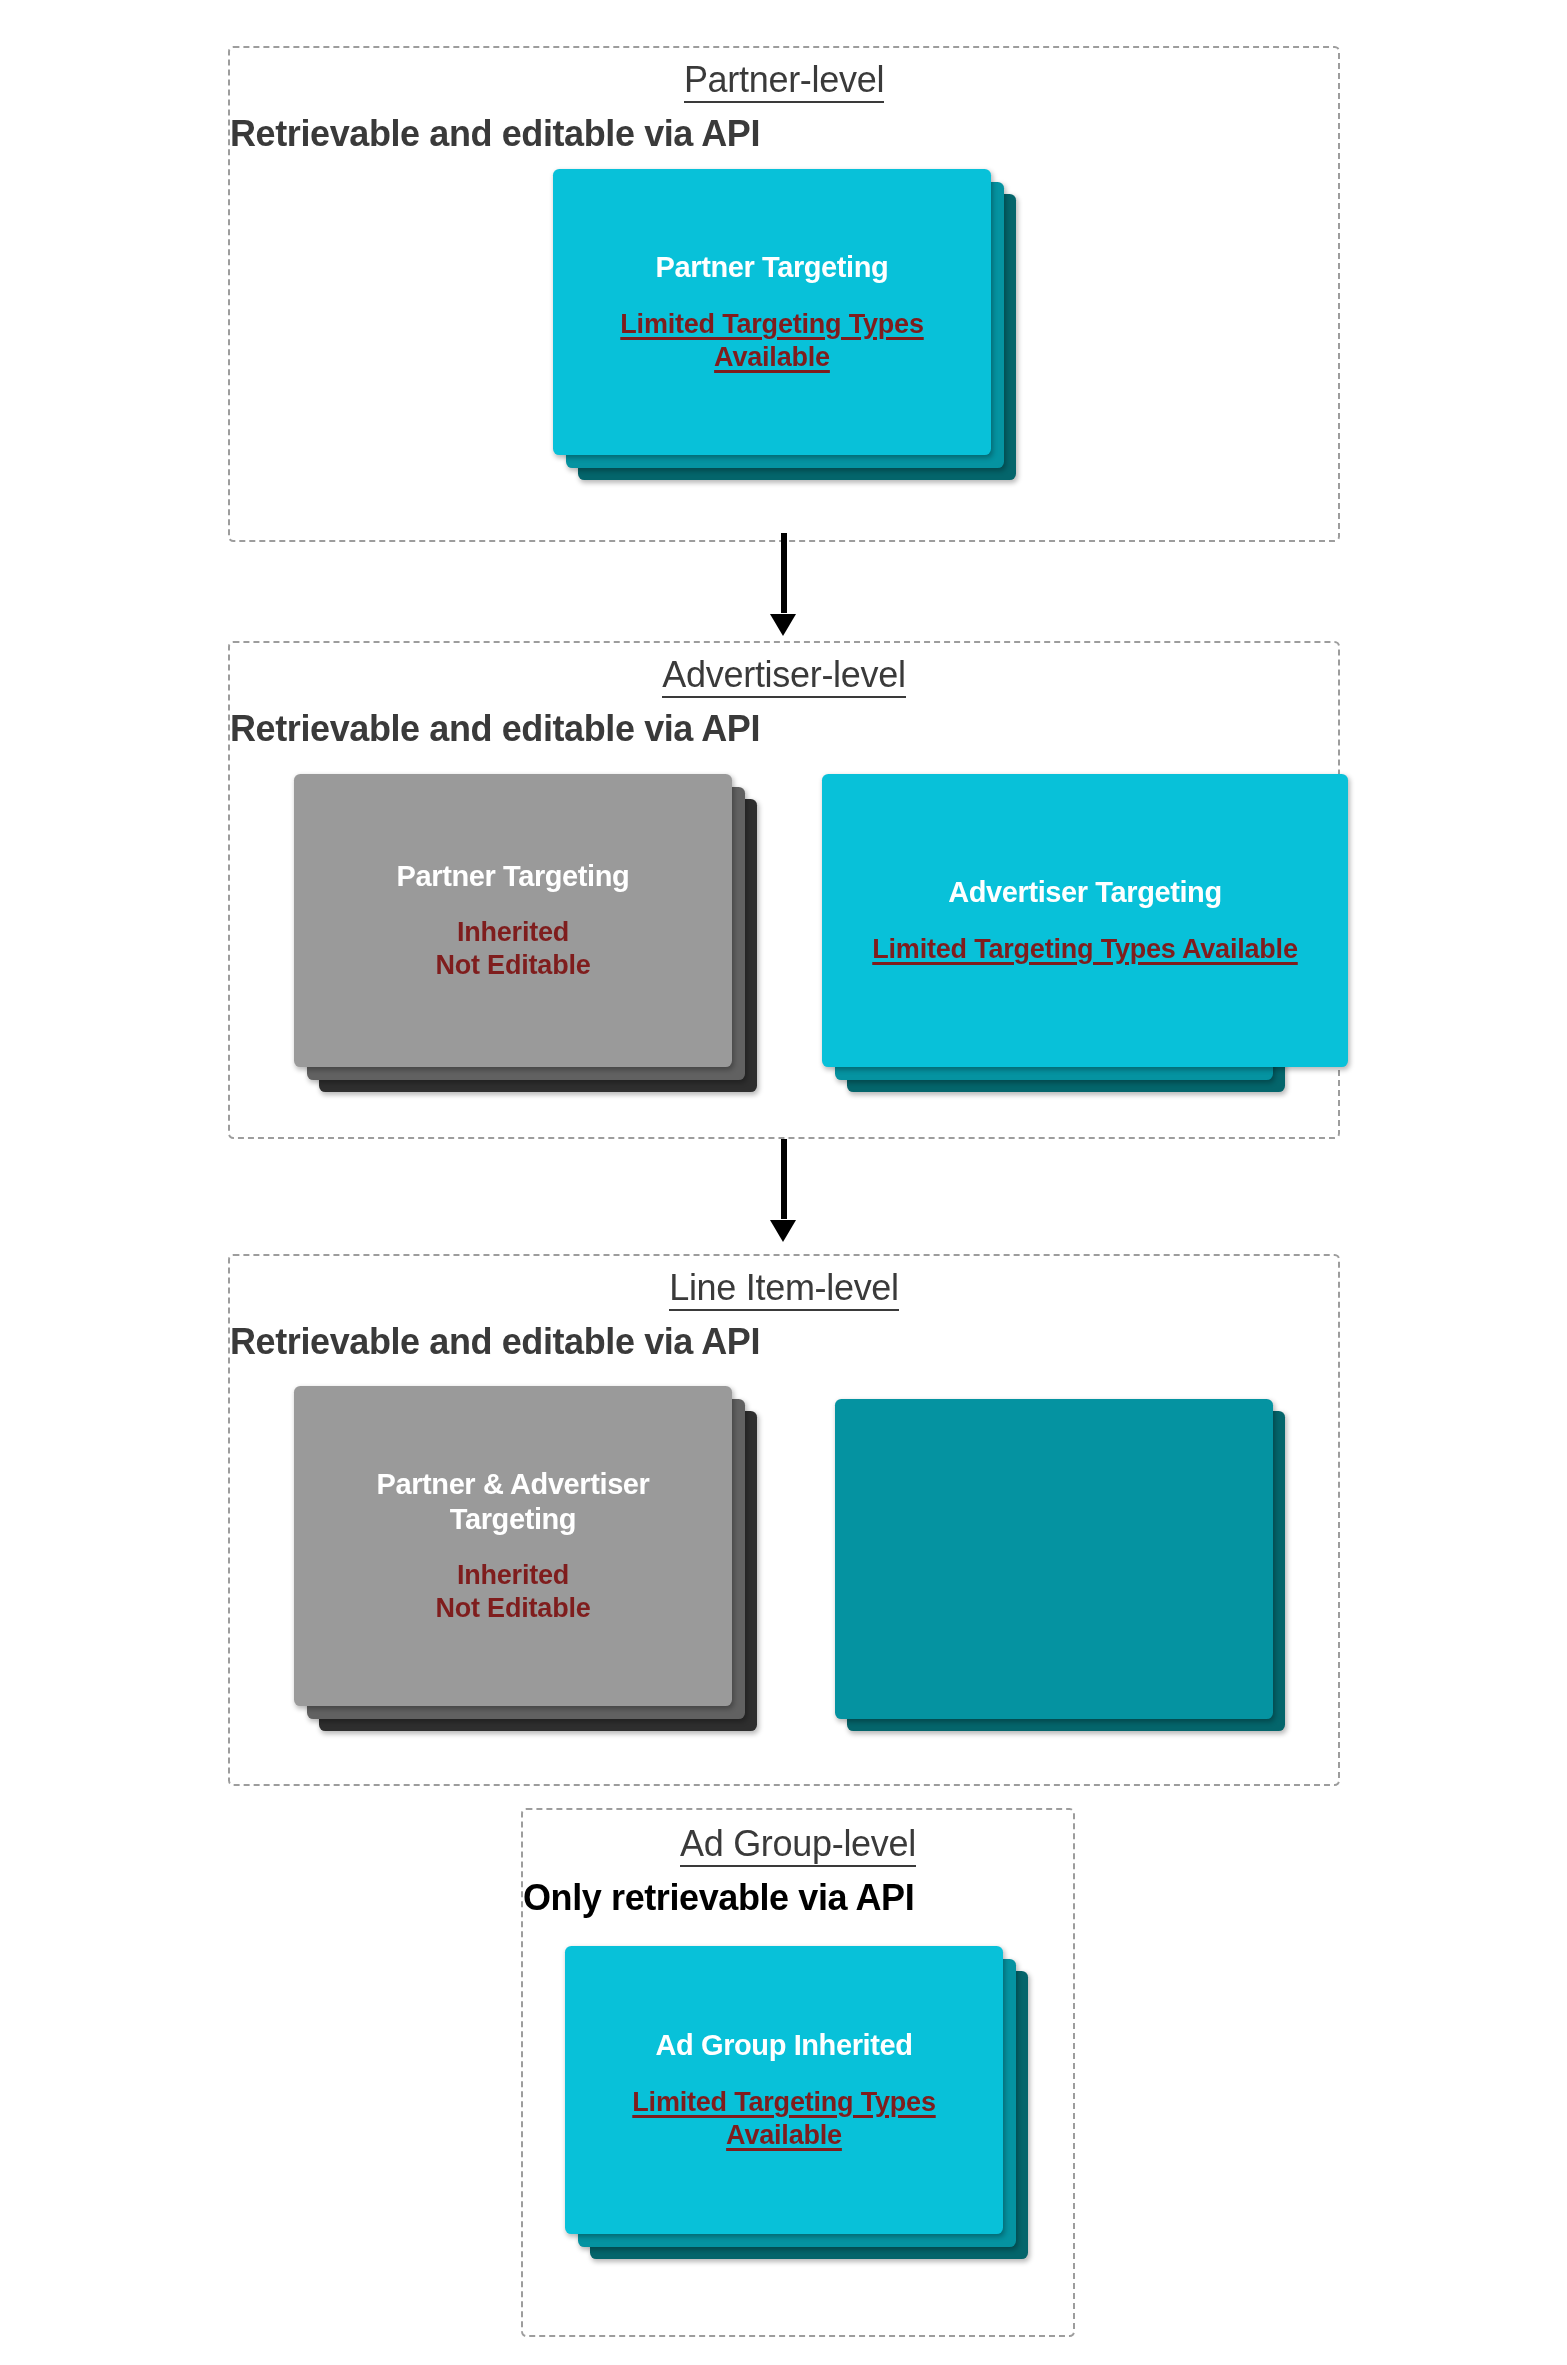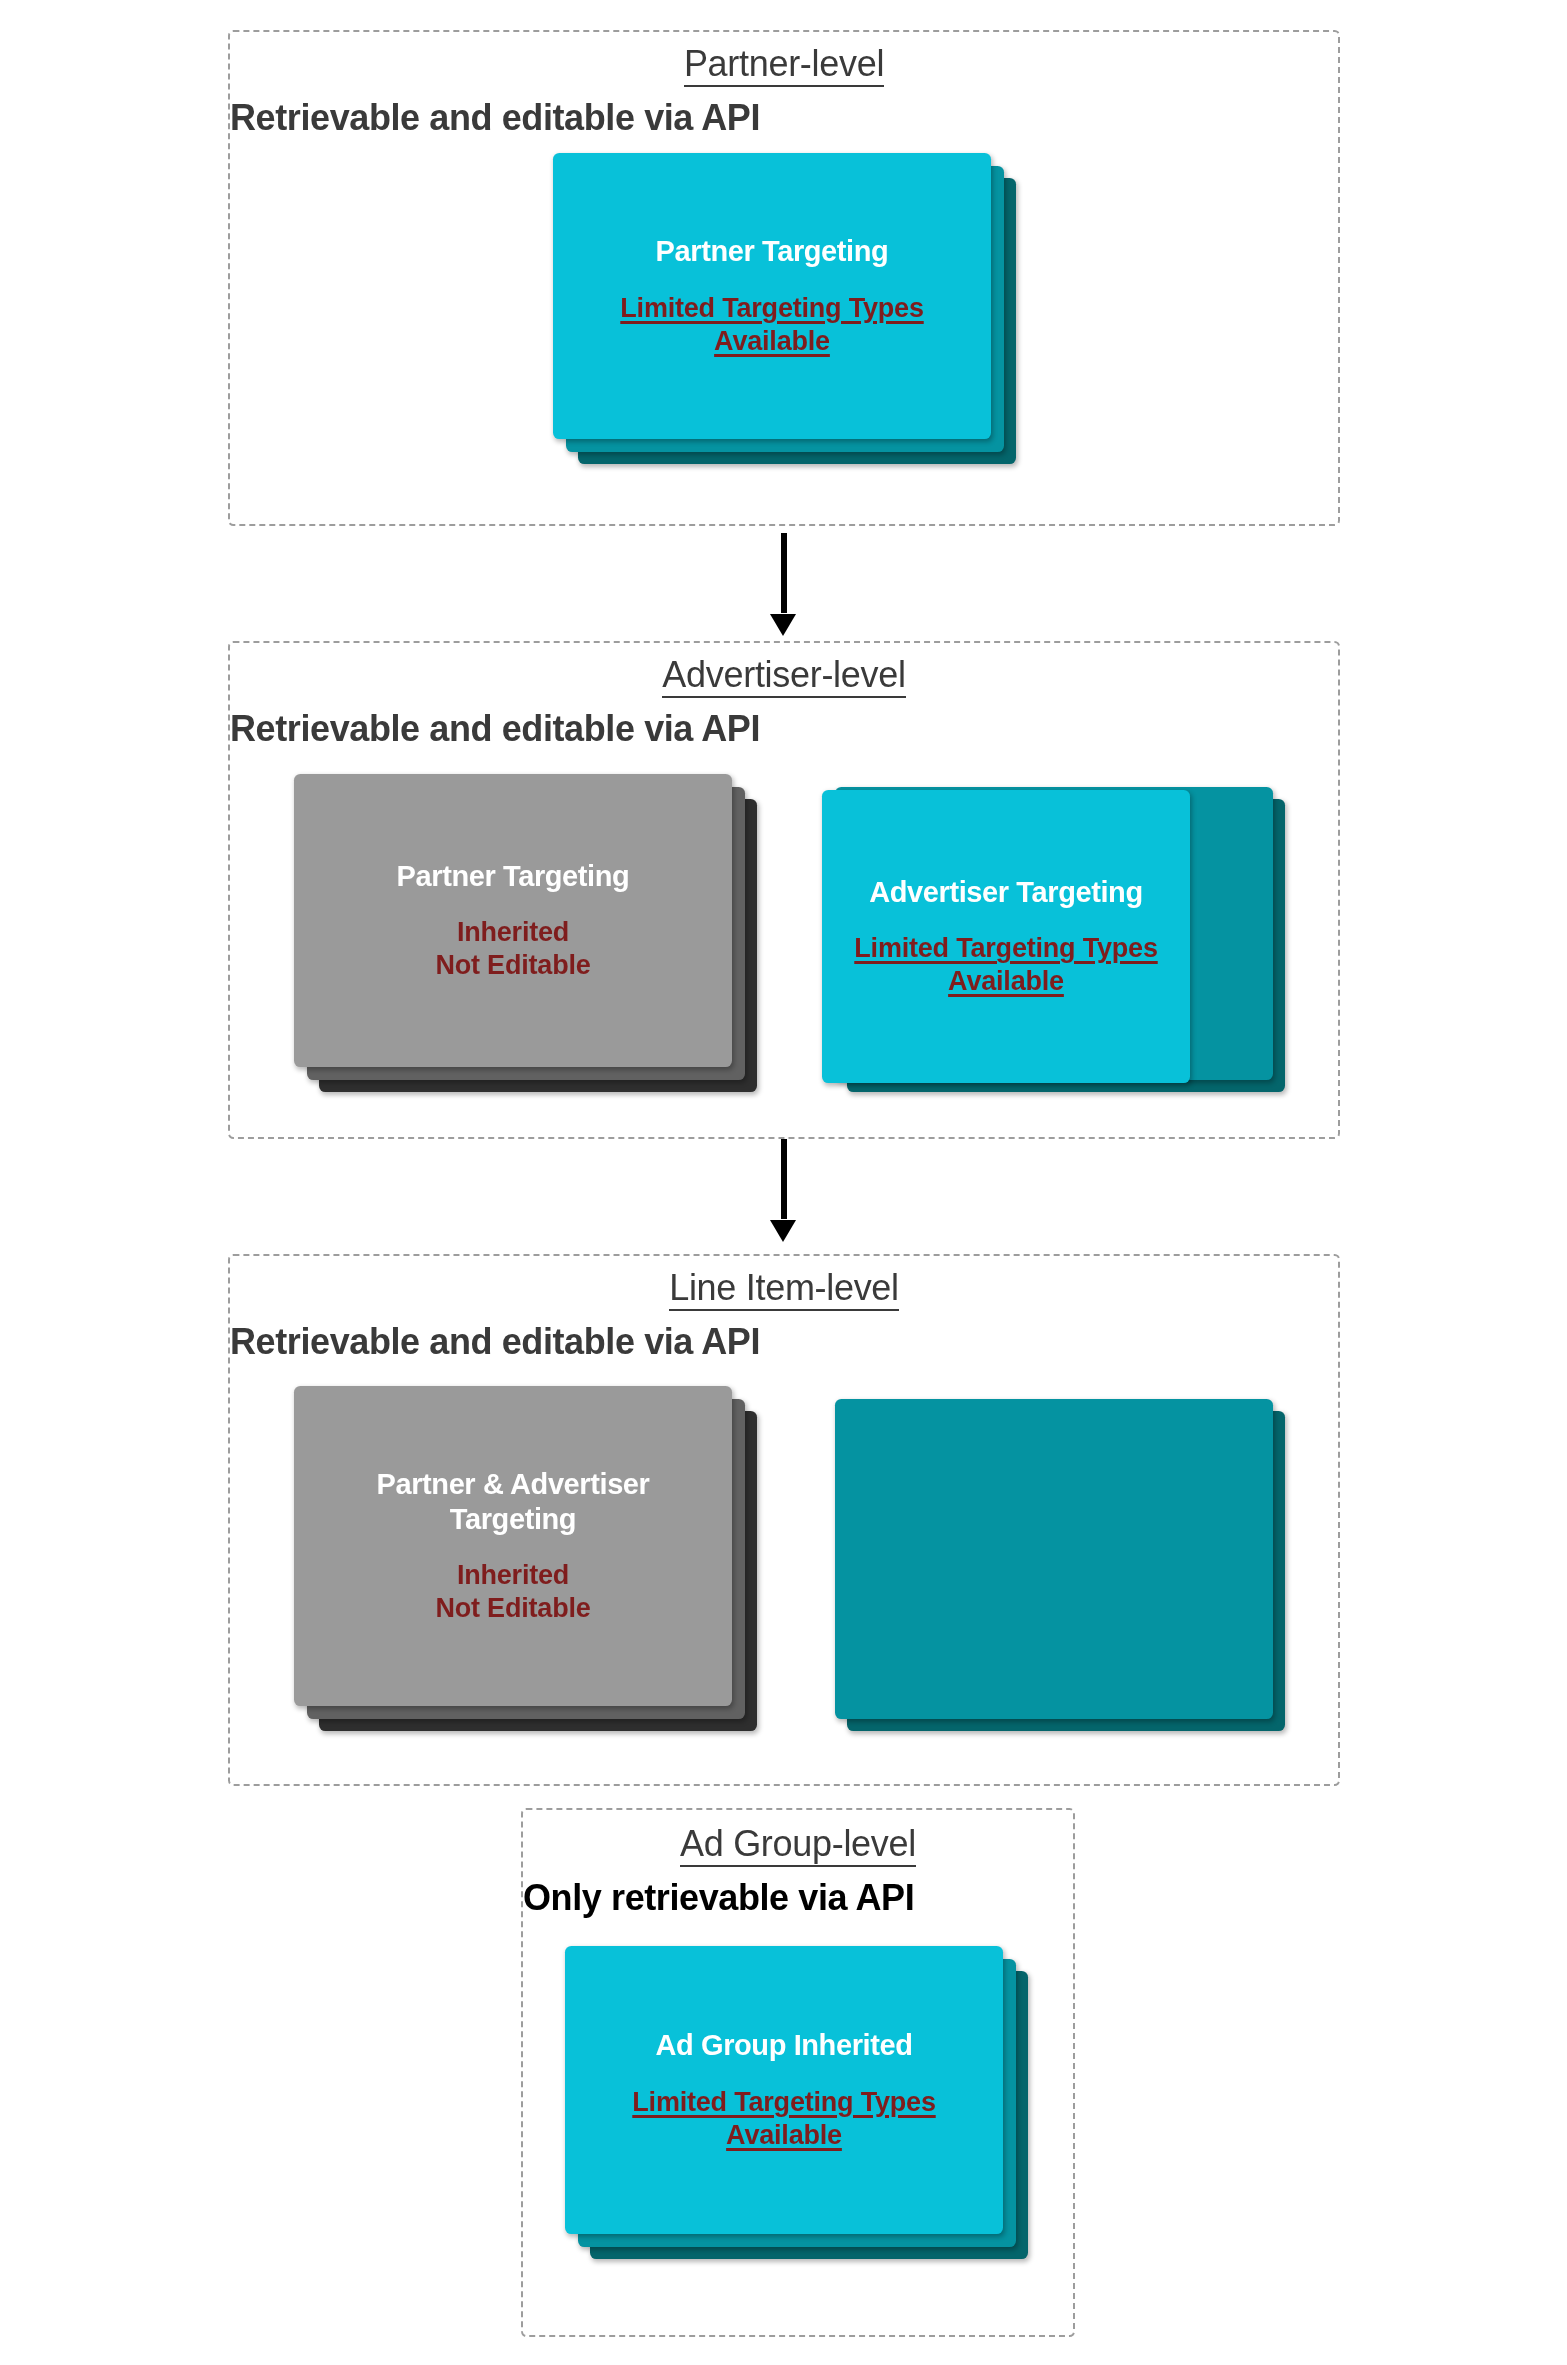--- a/index.html
+++ b/index.html
@@ -139,21 +139,21 @@
     border-left: 13.4px solid transparent;
     border-right: 13.4px solid transparent;
     border-top: 22px solid #000000;
   }
 </style>
 </head>
 <body>
 
 <div class="canvas">
 
-  <div class="level-box" style="left:228px; top:30px; width:1112px; height:496px;">
+  <div class="level-box" style="left:228px; top:46px; width:1112px; height:496px;">
     <div style="padding-top:10.7px;">
       <div class="level-title">
         <span>Partner-level</span>
       </div>
       <div class="level-sub">Retrievable and editable via API</div>
     </div>
 
     <div class="stack cyan" style="left:323px; top:121px; width:464px; height:317px;">
       <div class="sheet back" style="width:438px; height:286px;"></div>
       <div class="sheet mid" style="width:438px; height:286px;"></div>
@@ -185,21 +185,21 @@
         <div class="card-note">
           <div>Inherited</div>
           <div>Not Editable</div>
         </div>
       </div>
     </div>
 
     <div class="stack cyan" style="left:592px; top:131px; width:464px; height:330px;">
       <div class="sheet back" style="width:438px; height:293px;"></div>
       <div class="sheet mid" style="width:438px; height:293px;"></div>
-      <div class="sheet front" style="width:368px; height:293px;margin-top:16px;">
+      <div class="sheet front" style="width:526px; height:293px;">
         <div class="card-title">Advertiser Targeting</div>
         <div class="card-note underlined">Limited Targeting Types Available</div>
       </div>
     </div>
   </div>
 
   <div class="arrow" style="left:781px; top:1139px; height:103px;">
     <div class="shaft" style="height:80px;"></div>
     <div class="head"></div>
   </div>

